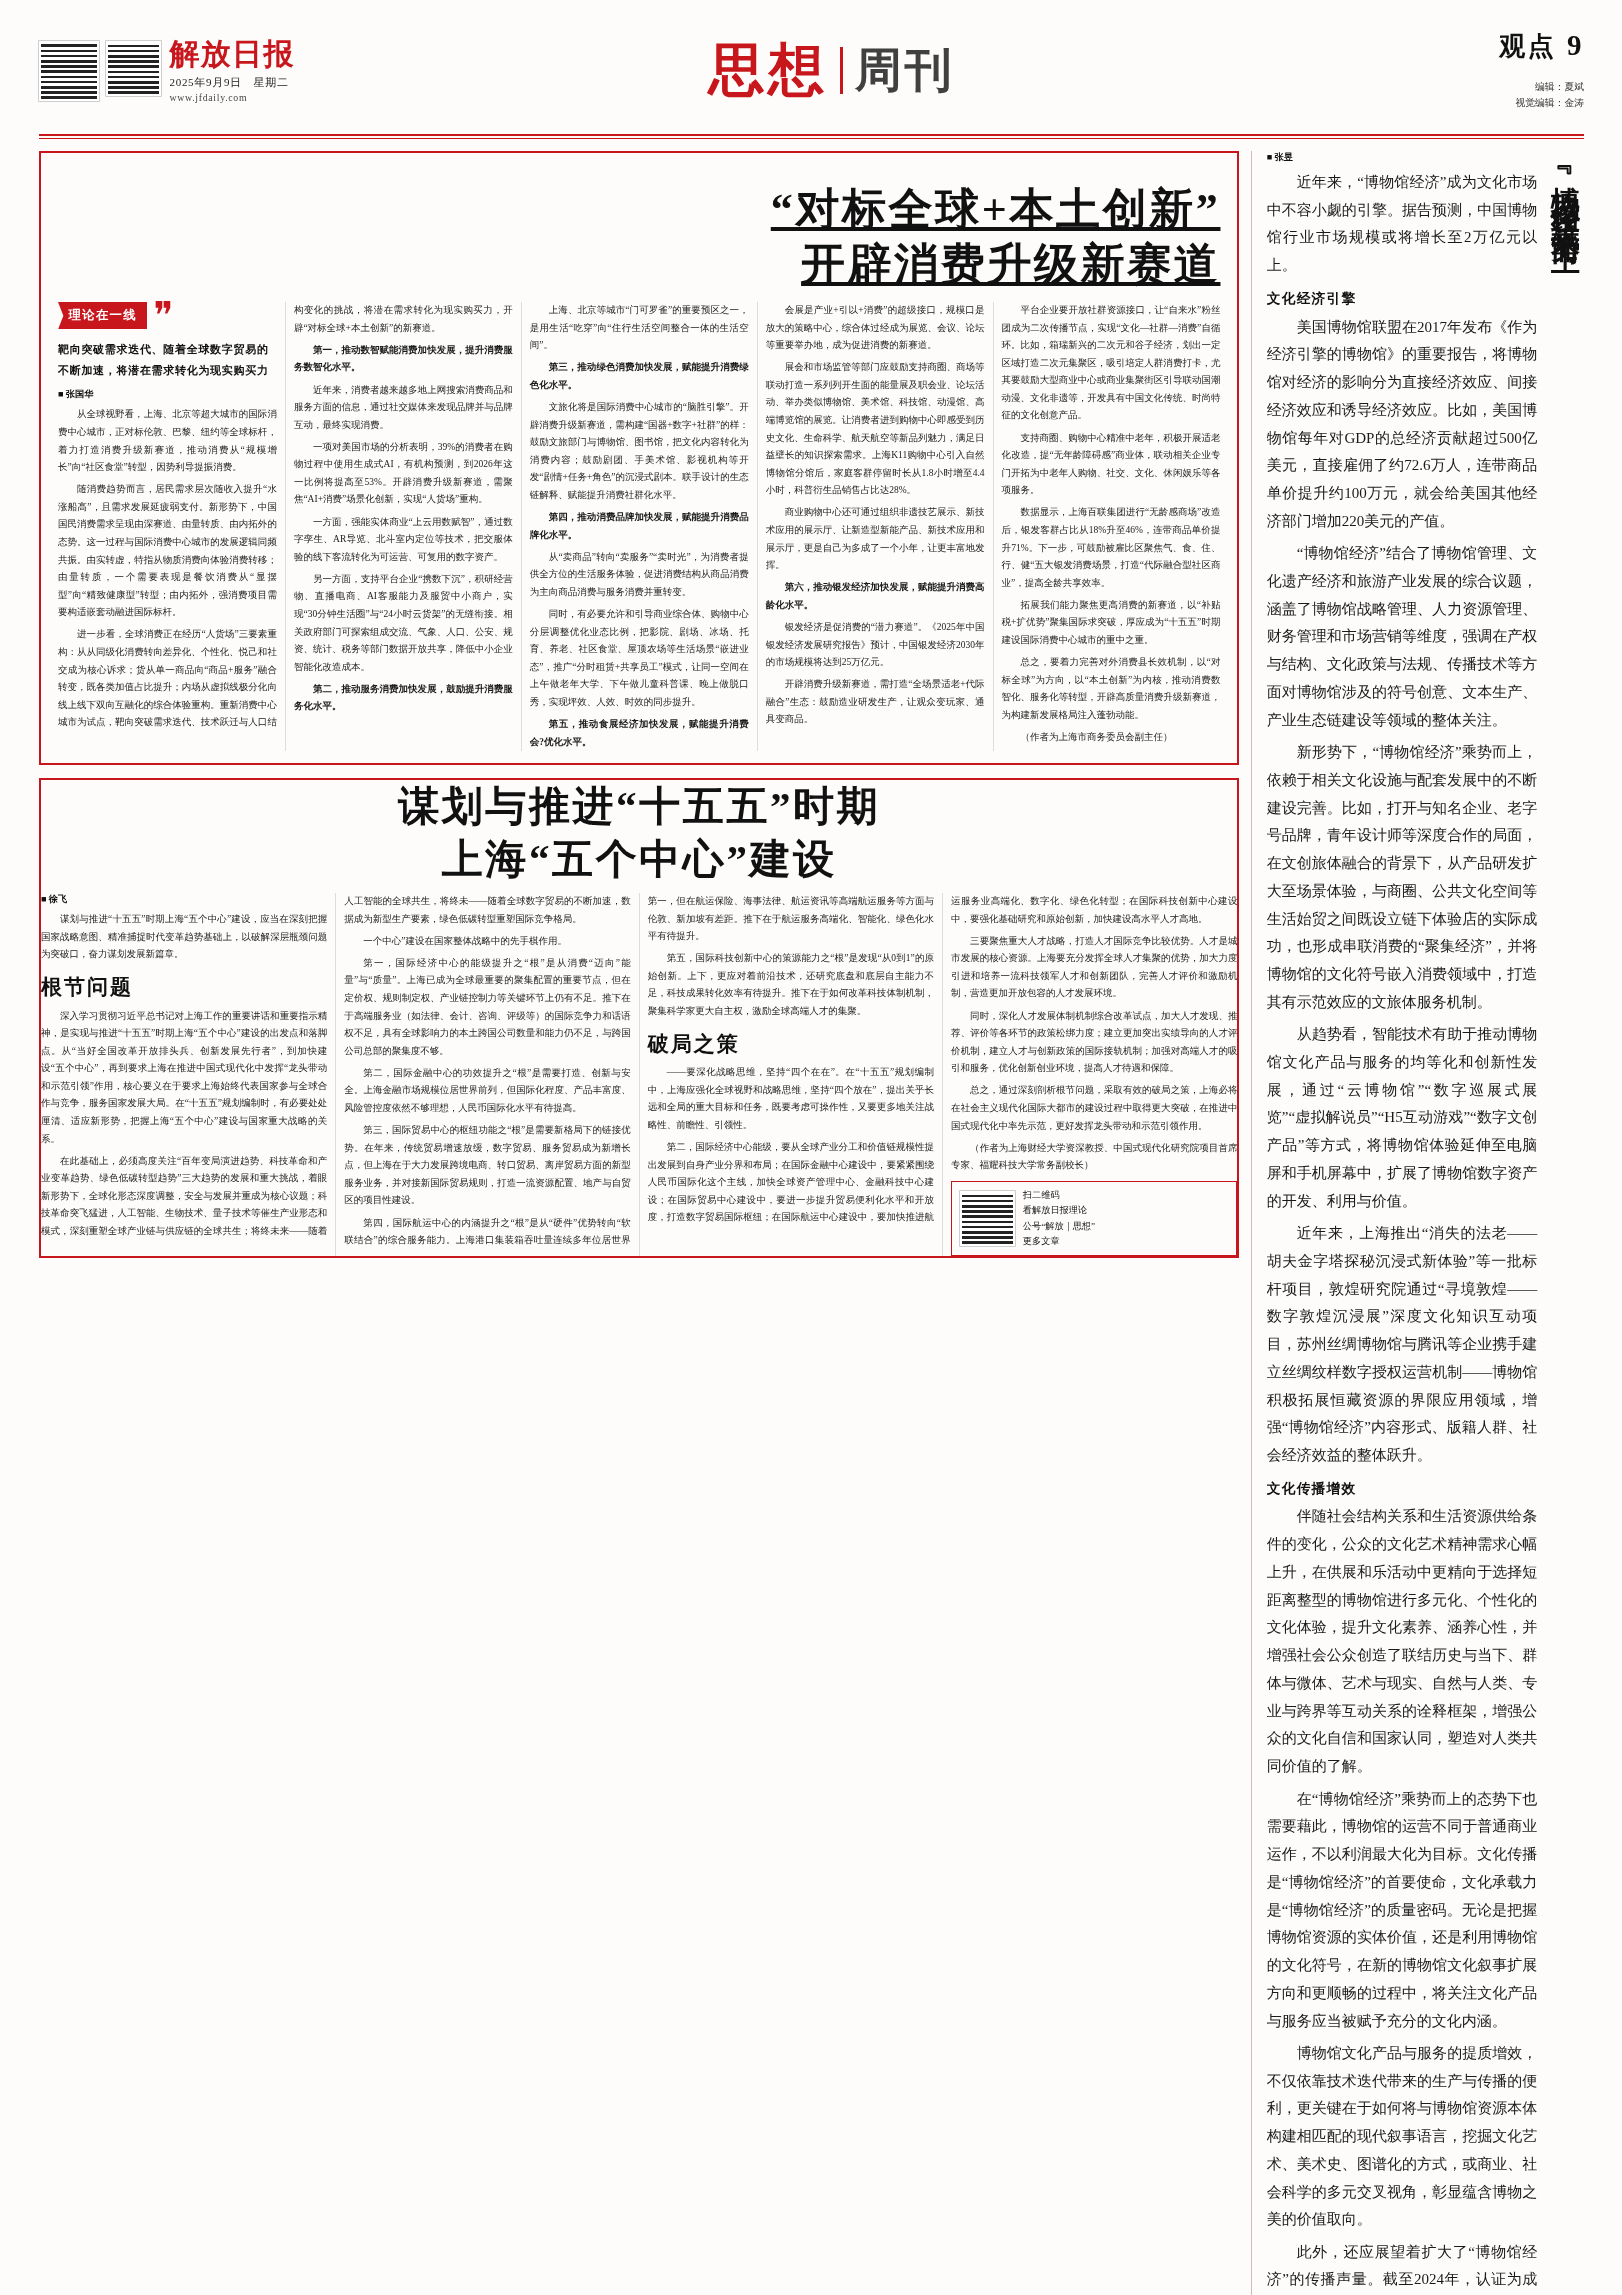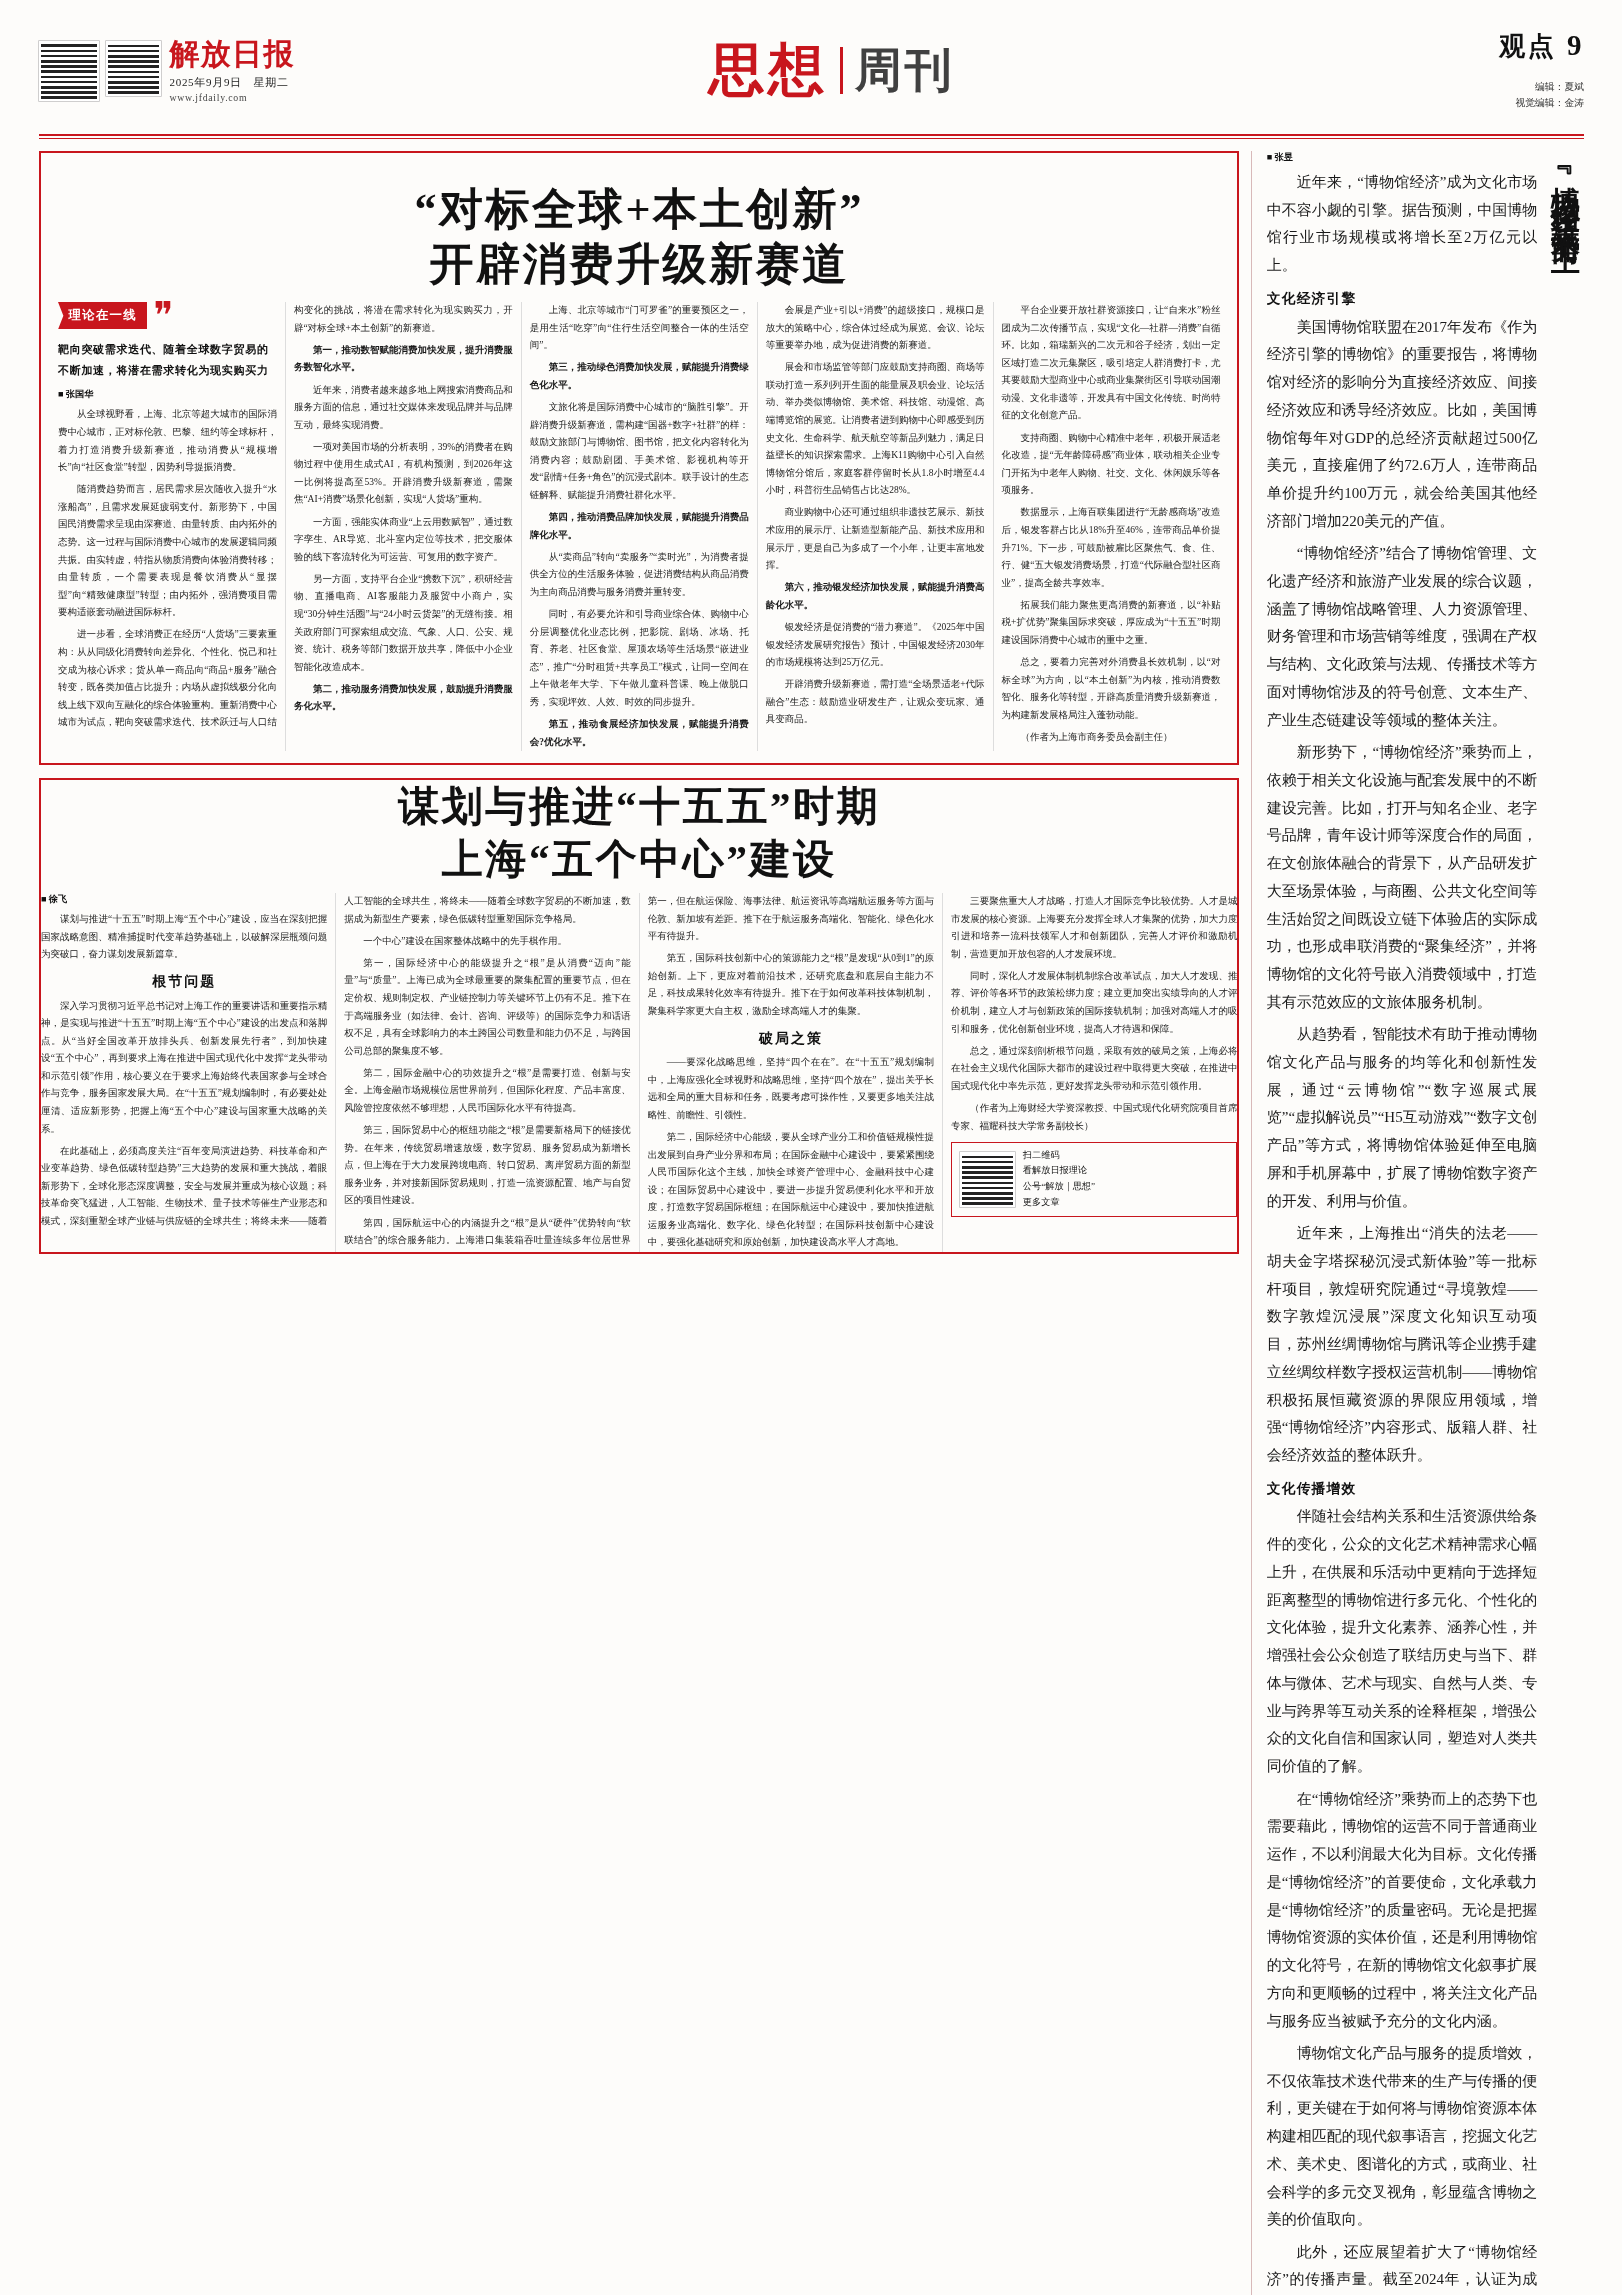--- a/index.html
+++ b/index.html
@@ -50,21 +50,21 @@
   .rule-thick { height:2.6px; background:#c8161d; margin:3.9px 13px 0 13px; }
   .rule-thin { height:0.7px; background:#c8161d; margin:2px 13px 0 13px; }
 
   
   .body-area { display:flex; gap:0; padding:11.8px 13px 0 13px; }
   .left-col { width:1237px; }
   .right-col { width:327px; padding-left:14.4px; border-left:1.3px solid #d8b9b9; margin-left:11.8px;}
 
   
   .article-box { border:2px solid #c8161d; padding:17px 17px 11.8px 17px; }
-  .headline { text-align:center; margin:11.8px 0 6.5px 0; }
+  .headline { text-align:right; margin:11.8px 0 6.5px 0;text-decoration:underline; }
   .headline .l1, .headline .l2 {
     font-family:"Liberation Serif", serif;
     font-weight:bold; font-size:44px; letter-spacing:2.6px; line-height:1.25;
   }
   .cols-6 { column-count:5; column-gap:17px; column-rule:0.7px solid #ddd; margin-top:10.5px; }
   .cols-4 { column-count:4; column-gap:17px; column-rule:0.7px solid #ddd; margin-top:6.5px; }
   p.para {
     font-size:9.5px; line-height:1.85; text-align:justify; text-indent:2em;
     margin:0 0 4.6px 0; color:#1a1a1a;
     font-family:"Liberation Serif", serif;
@@ -84,21 +84,21 @@
   .pull-quote {
     font-size:11px; line-height:1.9; font-weight:bold; letter-spacing:0.7px; color:#111;
     break-inside:avoid; margin-bottom:7.9px;
   }
 
   
   .bottom-box { border:2px solid #c8161d; margin:13px 13px 0 13px; }
   .bottom-head .l1, .bottom-head .l2 {
     text-align:center; font-weight:bold; font-size:41px; letter-spacing:2.6px; line-height:1.3;
   }
-  .sec-h { font-size:14px; font-weight:bold; text-align:center; margin:9.2px 0 6.5px 0; letter-spacing:2px; }
+  .sec-h { font-size:21px; font-weight:bold; text-align:left; margin:9.2px 0 6.5px 0; letter-spacing:2px; }
   .qr-foot { display:flex; align-items:center; gap:7.9px; border:1.3px solid #c8161d; padding:5.2px 7.9px; margin-top:6.5px; break-inside:avoid; }
   .qr-foot .txt { font-size:9.2px; line-height:1.7; }
 
   
   .vert-title {
     writing-mode:vertical-rl; text-orientation:upright;
     font-size:29px; font-weight:bold; letter-spacing:6.5px;
     line-height:1.25; height:484px; margin:6.5px 0 0 6.5px; float:right;
   }
   .rc-sub { font-size:13.7px; font-weight:bold; margin:10.5px 0 5.2px 0; letter-spacing:1.3px; }

